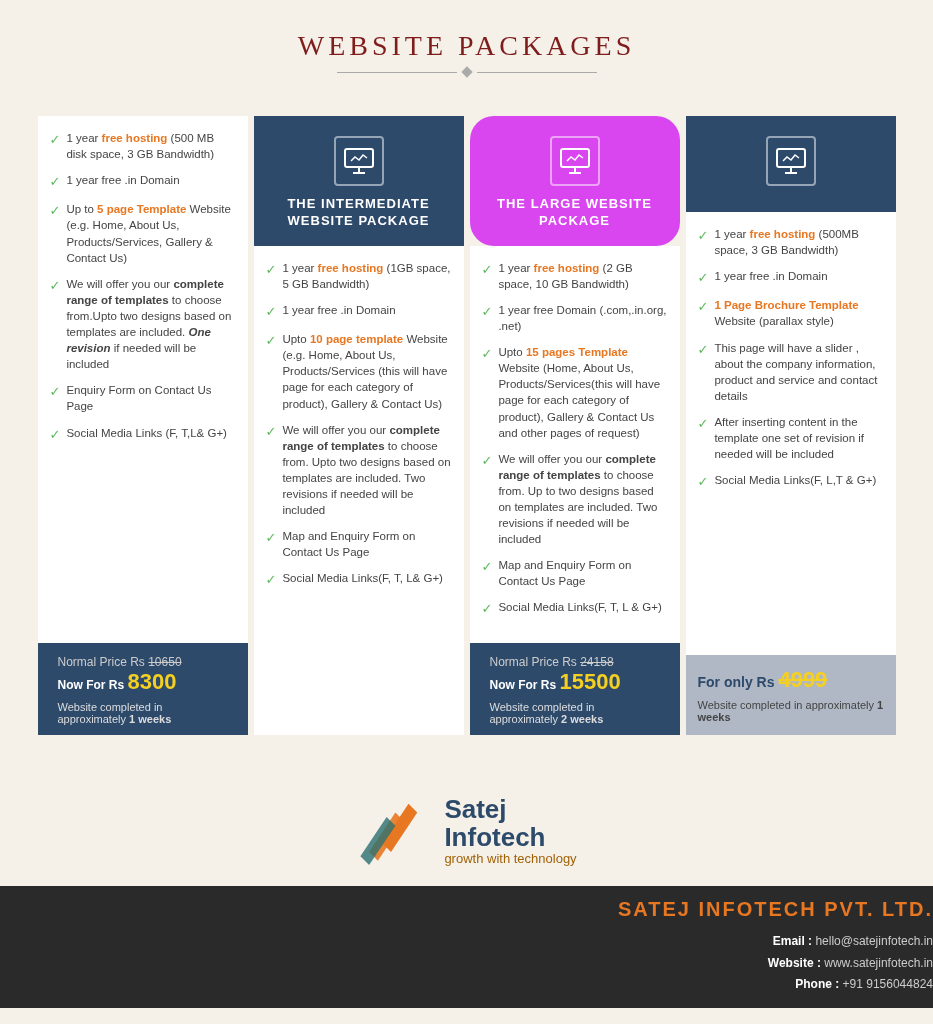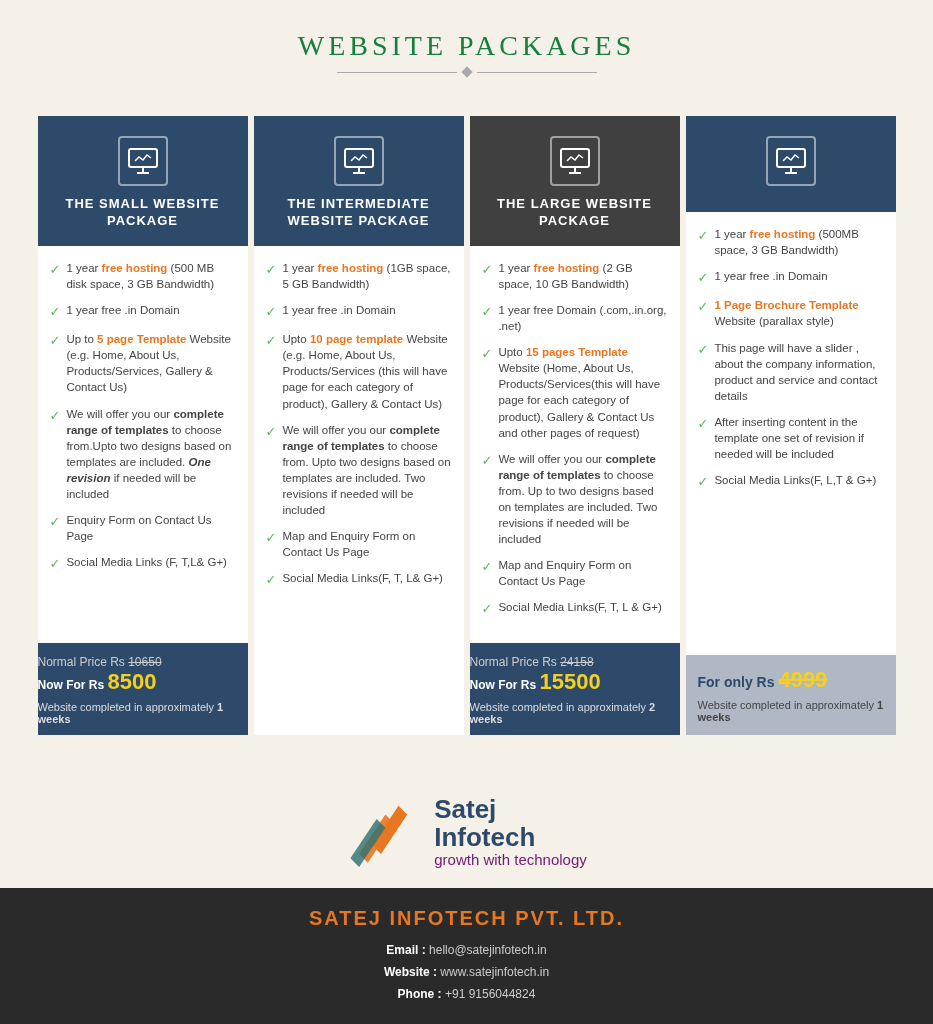--- a/index.html
+++ b/index.html
@@ -12,21 +12,21 @@
 
     
     .page-header {
       text-align: center;
       padding: 30px 0 20px;
     }
     .page-title {
       font-family: Georgia, serif;
       font-size: 28px;
       letter-spacing: 4px;
-      color: #15803d;
+      color: #7f1d1d;
       text-transform: uppercase;
       font-weight: normal;
     }
     .title-underline {
       display: flex;
       align-items: center;
       justify-content: center;
       margin-top: 6px;
     }
     .title-underline .line {
@@ -62,21 +62,22 @@
       background-color: #2d4a6b;
       color: white;
       text-align: center;
       padding: 20px 10px 16px;
       display: flex;
       flex-direction: column;
       align-items: center;
     }
 
     .package-header.large-pkg {
-      background-color: #404040;
+      background-color: #d946ef;
+      border-radius: 24px;
     }
 
     .monitor-icon {
       width: 50px;
       height: 50px;
       border: 2px solid rgba(255,255,255,0.5);
       border-radius: 4px;
       display: flex;
       align-items: center;
       justify-content: center;
@@ -131,21 +132,21 @@
     }
     .feature-text .highlight-one-rev {
       font-weight: bold;
       font-style: italic;
     }
 
     
     .price-section {
       background-color: #2d4a6b;
       color: white;
-      padding: 12px 0 10px;
+      padding: 12px 20px 10px;
     }
 
     .normal-price {
       font-size: 12px;
       color: #ccc;
     }
     .normal-price .strikethrough {
       text-decoration: line-through;
       color: #ccc;
     }
@@ -215,30 +216,30 @@
       flex-direction: column;
     }
 
     .logo-company-name {
       font-size: 26px;
       font-weight: bold;
       color: #2d4a6b;
     }
 
     .logo-tagline {
-      font-size: 15px;
-      color: #701a75;
+      font-size: 13px;
+      color: #a16207;
     }
 
     
     .footer {
       background-color: #2a2a2a;
       color: white;
-      text-align: center;
-      padding: 19px 0;
+      text-align: right;
+      padding: 12px 0;
     }
 
     .footer-company {
       font-size: 20px;
       font-weight: bold;
       color: #e87722;
       letter-spacing: 2px;
       margin-bottom: 10px;
     }
 
@@ -264,173 +265,162 @@
 <div class="page-header">
   <h1 class="page-title">Website Packages</h1>
   <div class="title-underline">
     <div class="line"></div>
     <div class="diamond"></div>
     <div class="line"></div>
   </div>
 </div>
 
 <div class="packages-container">
+
+  <div class="package-card">
+    <div class="package-body">
+      <div class="feature-item">
+        <span class="check-icon">✓</span>
+        <span class="feature-text">1 year <span class="highlight-free">free hosting</span> (500 MB disk space, 3 GB Bandwidth)</span>
+      </div>
+      <div class="feature-item">
+        <span class="check-icon">✓</span>
+        <span class="feature-text">1 year free .in Domain</span>
+      </div>
+      <div class="feature-item">
+        <span class="check-icon">✓</span>
+        <span class="feature-text">Up to <span class="highlight-pages">5 page Template</span> Website (e.g. Home, About Us, Products/Services, Gallery &amp; Contact Us)</span>
+      </div>
+      <div class="feature-item">
+        <span class="check-icon">✓</span>
+        <span class="feature-text">We will offer you our <span class="highlight-bold">complete range of templates</span> to choose from.Upto two designs based on templates are included. <span class="highlight-one-rev">One revision</span> if needed will be included</span>
+      </div>
+      <div class="feature-item">
+        <span class="check-icon">✓</span>
+        <span class="feature-text">Enquiry Form on Contact Us Page</span>
+      </div>
+      <div class="feature-item">
+        <span class="check-icon">✓</span>
+        <span class="feature-text">Social Media Links (F, T,L&amp; G+)</span>
+      </div>
+    </div>
+    <div class="price-section">
+      <div class="normal-price">
+        Normal Price Rs <span class="strikethrough">10650</span>
+      </div>
+      <div class="now-price">
+        Now For Rs <span class="big-price">8300</span>
+      </div>
+      <div class="completion-text">
+        Website completed in approximately <strong>1 weeks</strong>
+      </div>
+    </div>
+  </div>
 
   <div class="package-card">
     <div class="package-header">
       <div class="monitor-icon">
         <svg viewBox="0 0 32 32" fill="none" xmlns="http://www.w3.org/2000/svg">
           <rect x="2" y="4" width="28" height="18" rx="2" stroke="white" stroke-width="2"></rect>
           <line x1="16" y1="22" x2="16" y2="28" stroke="white" stroke-width="2"></line>
           <line x1="10" y1="28" x2="22" y2="28" stroke="white" stroke-width="2"></line>
           <polyline points="8,16 12,12 16,15 20,10 24,13" stroke="white" stroke-width="1.5" fill="none"></polyline>
         </svg>
       </div>
-      <div class="package-title">THE SMALL WEBSITE PACKAGE</div>
+      <div class="package-title">THE INTERMEDIATE WEBSITE PACKAGE</div>
     </div>
     <div class="package-body">
       <div class="feature-item">
         <span class="check-icon">✓</span>
-        <span class="feature-text">1 year <span class="highlight-free">free hosting</span> (500 MB disk space, 3 GB Bandwidth)</span>
+        <span class="feature-text">1 year <span class="highlight-free">free hosting</span> (1GB space, 5 GB Bandwidth)</span>
       </div>
       <div class="feature-item">
         <span class="check-icon">✓</span>
         <span class="feature-text">1 year free .in Domain</span>
       </div>
       <div class="feature-item">
         <span class="check-icon">✓</span>
-        <span class="feature-text">Up to <span class="highlight-pages">5 page Template</span> Website (e.g. Home, About Us, Products/Services, Gallery &amp; Contact Us)</span>
-      </div>
-      <div class="feature-item">
-        <span class="check-icon">✓</span>
-        <span class="feature-text">We will offer you our <span class="highlight-bold">complete range of templates</span> to choose from.Upto two designs based on templates are included. <span class="highlight-one-rev">One revision</span> if needed will be included</span>
-      </div>
-      <div class="feature-item">
-        <span class="check-icon">✓</span>
-        <span class="feature-text">Enquiry Form on Contact Us Page</span>
-      </div>
-      <div class="feature-item">
-        <span class="check-icon">✓</span>
-        <span class="feature-text">Social Media Links (F, T,L&amp; G+)</span>
+        <span class="feature-text">Upto <span class="highlight-pages">10 page template</span> Website (e.g. Home, About Us, Products/Services (this will have page for each category of product), Gallery &amp; Contact Us)</span>
+      </div>
+      <div class="feature-item">
+        <span class="check-icon">✓</span>
+        <span class="feature-text">We will offer you our <span class="highlight-bold">complete range of templates</span> to choose from. Upto two designs based on templates are included. Two revisions if needed will be included</span>
+      </div>
+      <div class="feature-item">
+        <span class="check-icon">✓</span>
+        <span class="feature-text">Map and Enquiry Form on Contact Us Page</span>
+      </div>
+      <div class="feature-item">
+        <span class="check-icon">✓</span>
+        <span class="feature-text">Social Media Links(F, T, L&amp; G+)</span>
+      </div>
+    </div>
+  </div>
+
+  <div class="package-card">
+    <div class="package-header large-pkg">
+      <div class="monitor-icon">
+        <svg viewBox="0 0 32 32" fill="none" xmlns="http://www.w3.org/2000/svg">
+          <rect x="2" y="4" width="28" height="18" rx="2" stroke="white" stroke-width="2"></rect>
+          <line x1="16" y1="22" x2="16" y2="28" stroke="white" stroke-width="2"></line>
+          <line x1="10" y1="28" x2="22" y2="28" stroke="white" stroke-width="2"></line>
+          <polyline points="8,16 12,12 16,15 20,10 24,13" stroke="white" stroke-width="1.5" fill="none"></polyline>
+        </svg>
+      </div>
+      <div class="package-title">THE LARGE WEBSITE PACKAGE</div>
+    </div>
+    <div class="package-body">
+      <div class="feature-item">
+        <span class="check-icon">✓</span>
+        <span class="feature-text">1 year <span class="highlight-free">free hosting</span> (2 GB space, 10 GB Bandwidth)</span>
+      </div>
+      <div class="feature-item">
+        <span class="check-icon">✓</span>
+        <span class="feature-text">1 year free Domain (.com,.in.org, .net)</span>
+      </div>
+      <div class="feature-item">
+        <span class="check-icon">✓</span>
+        <span class="feature-text">Upto <span class="highlight-pages">15 pages Template</span> Website (Home, About Us, Products/Services(this will have page for each category of product), Gallery &amp; Contact Us and other pages of request)</span>
+      </div>
+      <div class="feature-item">
+        <span class="check-icon">✓</span>
+        <span class="feature-text">We will offer you our <span class="highlight-bold">complete range of templates</span> to choose from. Up to two designs based on templates are included. Two revisions if needed will be included</span>
+      </div>
+      <div class="feature-item">
+        <span class="check-icon">✓</span>
+        <span class="feature-text">Map and Enquiry Form on Contact Us Page</span>
+      </div>
+      <div class="feature-item">
+        <span class="check-icon">✓</span>
+        <span class="feature-text">Social Media Links(F, T, L &amp; G+)</span>
       </div>
     </div>
     <div class="price-section">
       <div class="normal-price">
-        Normal Price Rs <span class="strikethrough">10650</span>
+        Normal Price Rs <span class="strikethrough">24158</span>
       </div>
       <div class="now-price">
-        Now For Rs <span class="big-price">8500</span>
+        Now For Rs <span class="big-price">15500</span>
       </div>
       <div class="completion-text">
-        Website completed in approximately <strong>1 weeks</strong>
+        Website completed in approximately <strong>2 weeks</strong>
       </div>
     </div>
   </div>
 
   <div class="package-card">
     <div class="package-header">
       <div class="monitor-icon">
         <svg viewBox="0 0 32 32" fill="none" xmlns="http://www.w3.org/2000/svg">
           <rect x="2" y="4" width="28" height="18" rx="2" stroke="white" stroke-width="2"></rect>
           <line x1="16" y1="22" x2="16" y2="28" stroke="white" stroke-width="2"></line>
           <line x1="10" y1="28" x2="22" y2="28" stroke="white" stroke-width="2"></line>
           <polyline points="8,16 12,12 16,15 20,10 24,13" stroke="white" stroke-width="1.5" fill="none"></polyline>
         </svg>
       </div>
-      <div class="package-title">THE INTERMEDIATE WEBSITE PACKAGE</div>
-    </div>
-    <div class="package-body">
-      <div class="feature-item">
-        <span class="check-icon">✓</span>
-        <span class="feature-text">1 year <span class="highlight-free">free hosting</span> (1GB space, 5 GB Bandwidth)</span>
-      </div>
-      <div class="feature-item">
-        <span class="check-icon">✓</span>
-        <span class="feature-text">1 year free .in Domain</span>
-      </div>
-      <div class="feature-item">
-        <span class="check-icon">✓</span>
-        <span class="feature-text">Upto <span class="highlight-pages">10 page template</span> Website (e.g. Home, About Us, Products/Services (this will have page for each category of product), Gallery &amp; Contact Us)</span>
-      </div>
-      <div class="feature-item">
-        <span class="check-icon">✓</span>
-        <span class="feature-text">We will offer you our <span class="highlight-bold">complete range of templates</span> to choose from. Upto two designs based on templates are included. Two revisions if needed will be included</span>
-      </div>
-      <div class="feature-item">
-        <span class="check-icon">✓</span>
-        <span class="feature-text">Map and Enquiry Form on Contact Us Page</span>
-      </div>
-      <div class="feature-item">
-        <span class="check-icon">✓</span>
-        <span class="feature-text">Social Media Links(F, T, L&amp; G+)</span>
-      </div>
-    </div>
-  </div>
-
-  <div class="package-card">
-    <div class="package-header large-pkg">
-      <div class="monitor-icon">
-        <svg viewBox="0 0 32 32" fill="none" xmlns="http://www.w3.org/2000/svg">
-          <rect x="2" y="4" width="28" height="18" rx="2" stroke="white" stroke-width="2"></rect>
-          <line x1="16" y1="22" x2="16" y2="28" stroke="white" stroke-width="2"></line>
-          <line x1="10" y1="28" x2="22" y2="28" stroke="white" stroke-width="2"></line>
-          <polyline points="8,16 12,12 16,15 20,10 24,13" stroke="white" stroke-width="1.5" fill="none"></polyline>
-        </svg>
-      </div>
-      <div class="package-title">THE LARGE WEBSITE PACKAGE</div>
-    </div>
-    <div class="package-body">
-      <div class="feature-item">
-        <span class="check-icon">✓</span>
-        <span class="feature-text">1 year <span class="highlight-free">free hosting</span> (2 GB space, 10 GB Bandwidth)</span>
-      </div>
-      <div class="feature-item">
-        <span class="check-icon">✓</span>
-        <span class="feature-text">1 year free Domain (.com,.in.org, .net)</span>
-      </div>
-      <div class="feature-item">
-        <span class="check-icon">✓</span>
-        <span class="feature-text">Upto <span class="highlight-pages">15 pages Template</span> Website (Home, About Us, Products/Services(this will have page for each category of product), Gallery &amp; Contact Us and other pages of request)</span>
-      </div>
-      <div class="feature-item">
-        <span class="check-icon">✓</span>
-        <span class="feature-text">We will offer you our <span class="highlight-bold">complete range of templates</span> to choose from. Up to two designs based on templates are included. Two revisions if needed will be included</span>
-      </div>
-      <div class="feature-item">
-        <span class="check-icon">✓</span>
-        <span class="feature-text">Map and Enquiry Form on Contact Us Page</span>
-      </div>
-      <div class="feature-item">
-        <span class="check-icon">✓</span>
-        <span class="feature-text">Social Media Links(F, T, L &amp; G+)</span>
-      </div>
-    </div>
-    <div class="price-section">
-      <div class="normal-price">
-        Normal Price Rs <span class="strikethrough">24158</span>
-      </div>
-      <div class="now-price">
-        Now For Rs <span class="big-price">15500</span>
-      </div>
-      <div class="completion-text">
-        Website completed in approximately <strong>2 weeks</strong>
-      </div>
-    </div>
-  </div>
-
-  <div class="package-card">
-    <div class="package-header">
-      <div class="monitor-icon">
-        <svg viewBox="0 0 32 32" fill="none" xmlns="http://www.w3.org/2000/svg">
-          <rect x="2" y="4" width="28" height="18" rx="2" stroke="white" stroke-width="2"></rect>
-          <line x1="16" y1="22" x2="16" y2="28" stroke="white" stroke-width="2"></line>
-          <line x1="10" y1="28" x2="22" y2="28" stroke="white" stroke-width="2"></line>
-          <polyline points="8,16 12,12 16,15 20,10 24,13" stroke="white" stroke-width="1.5" fill="none"></polyline>
-        </svg>
-      </div>
     </div>
     <div class="package-body">
       <div class="feature-item">
         <span class="check-icon">✓</span>
         <span class="feature-text">1 year <span class="highlight-free">free hosting</span> (500MB space, 3 GB Bandwidth)</span>
       </div>
       <div class="feature-item">
         <span class="check-icon">✓</span>
         <span class="feature-text">1 year free .in Domain</span>
       </div>

